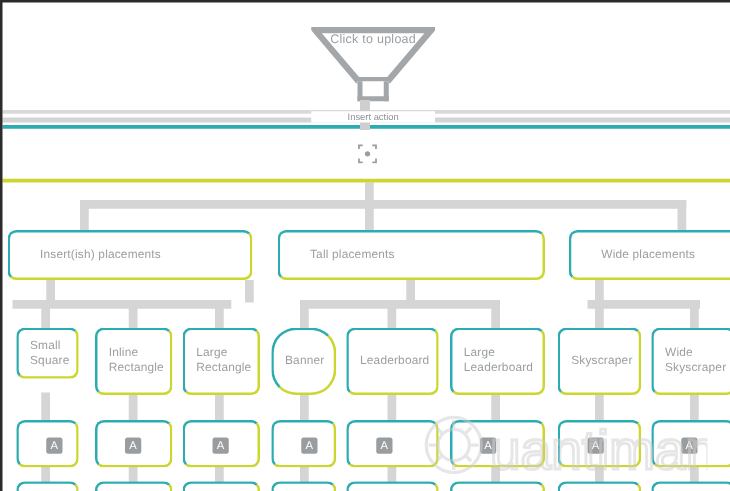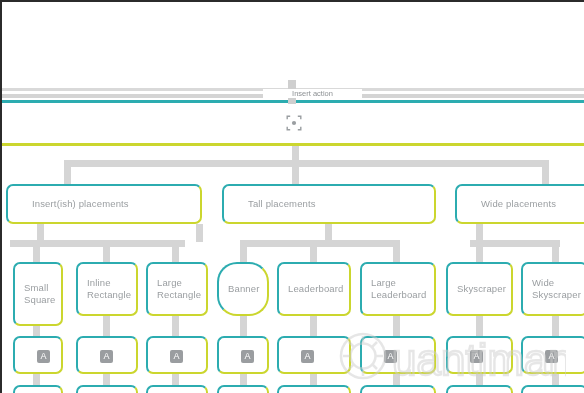--- a/index.html
+++ b/index.html
@@ -27,21 +27,21 @@
   .funnel{position:absolute;left:0;top:0;width:99px;height:46px;}
   .funnel-label{
     position:absolute;left:0;top:5px;width:99px;text-align:center;
     font-size:10px;color:#9a9ea1;letter-spacing:.2px;white-space:nowrap;
   }
   .stem{
     position:absolute;left:37px;top:44px;width:25px;height:16px;
     border:4px solid #a3a7aa;border-top:none;background:#fff;box-sizing:border-box;
   }
   .insert-label{
-    position:absolute;left:263px;top:89px;width:99px;text-align:center;
+    position:absolute;left:249px;top:89px;width:99px;text-align:center;
     font-size:7.5px;color:#8d9194;background:#fff;z-index:6;white-space:nowrap;
   }
   .stem-down{position:absolute;left:288px;top:80px;width:8px;height:24px;background:#cfcfcf;z-index:4;}
 
   
   .crop-icon{position:absolute;left:286px;top:115px;width:16px;height:16px;}
 
   
   .conn{position:absolute;background:#d5d5d5;}
 
@@ -118,20 +118,27 @@
       <div class="conn" style="left: 476px; top: 372px; width: 7px; height: 16px;"></div>
       <div class="conn" style="left: 552px; top: 372px; width: 7px; height: 16px;"></div>
     </div>
 
   <div class="rule rule-gray1"></div>
   <div class="rule rule-gray2"></div>
   <div class="rule rule-teal"></div>
   <div class="rule rule-yellow"></div>
 
   <div class="stem-down"></div>
+  <div class="upload-wrap">
+    <svg class="funnel" viewBox="0 0 99 46">
+      <path d="M3 3 H96 L62 43 H37 Z" fill="#ffffff" stroke="#a3a7aa" stroke-width="5" stroke-linejoin="miter"></path>
+    </svg>
+    <div class="funnel-label">Click  to upload</div>
+    <div class="stem"></div>
+  </div>
   <div class="insert-label">Insert action</div>
 
   <svg class="crop-icon" viewBox="0 0 16 16">
     <g fill="none" stroke="#9a9ea1" stroke-width="1.4">
       <path d="M1.2 4.2 V1.2 H4.2"></path>
       <path d="M11.8 1.2 H14.8 V4.2"></path>
       <path d="M14.8 11.8 V14.8 H11.8"></path>
       <path d="M4.2 14.8 H1.2 V11.8"></path>
     </g>
     <circle cx="8" cy="8" r="2.1" fill="#9a9ea1"></circle>
@@ -142,21 +149,21 @@
         <div class="node-label cat-label">Insert(ish) placements</div>
       </div>
       <div class="node" style="left: 222px; top: 184px; width: 214px; height: 40px;">
         <div class="node-label cat-label">Tall placements</div>
       </div>
       <div class="node" style="left: 455px; top: 184px; width: 196px; height: 40px;">
         <div class="node-label cat-label">Wide placements</div>
       </div>
     </div>
   <div id="placement-layer">
-      <div class="node" style="left: 13px; top: 262px; width: 50px; height: 64px; padding-left: 13px;">
+      <div class="node" style="left: 13px; top: 262px; width: 50px; height: 41px; padding-left: 13px;">
         <div class="node-label leaf-label">Small<br>Square</div>
       </div>
       <div class="node" style="left: 76px; top: 262px; width: 62px; height: 54px;">
         <div class="node-label leaf-label">Inline<br>Rectangle</div>
       </div>
       <div class="node" style="left: 146px; top: 262px; width: 62px; height: 54px;">
         <div class="node-label leaf-label">Large<br>Rectangle</div>
       </div>
       <div class="node" style="left: 217px; top: 262px; width: 52px; height: 54px; border-radius: 20px;">
         <div class="node-label leaf-label">Banner</div>

